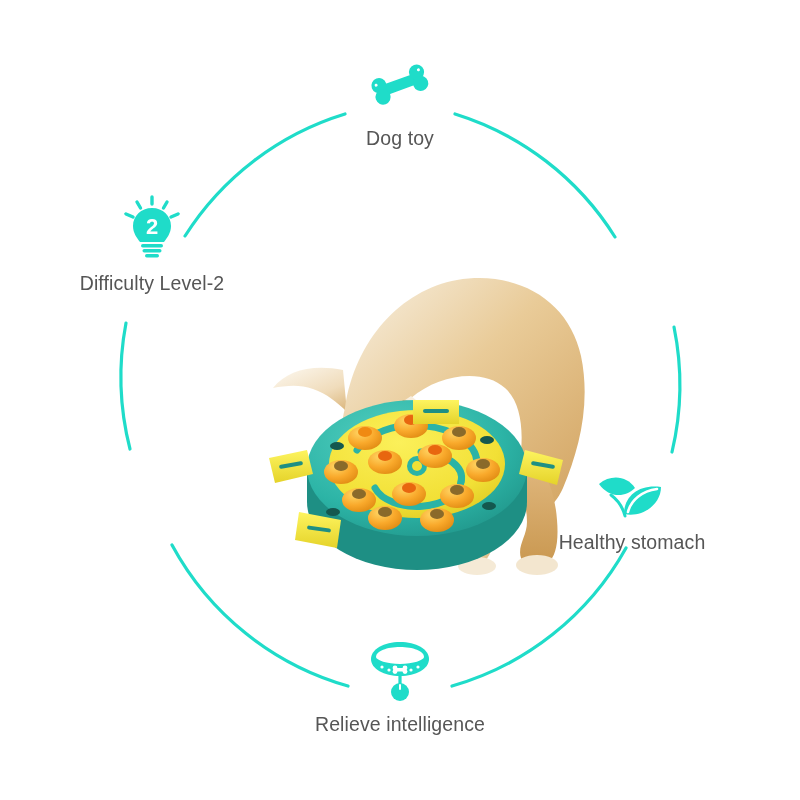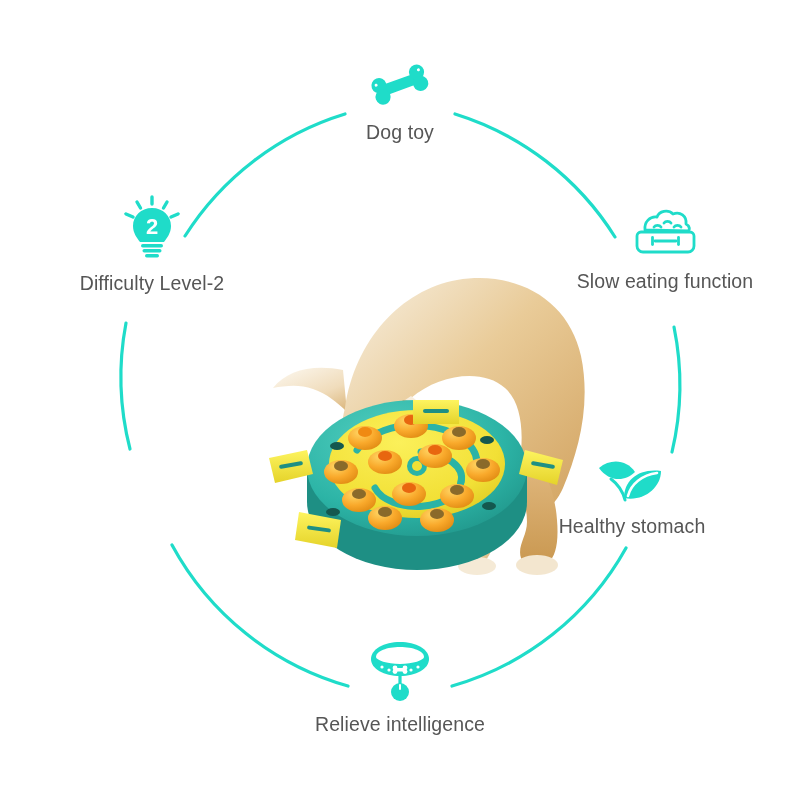--- a/index.html
+++ b/index.html
@@ -43,25 +43,25 @@
   }
   .feature .label {
     margin-top: 11px;
     font-size: 19.5px;
     color: #565656;
     letter-spacing: 0.1px;
     white-space: nowrap;
     text-align: center;
   }
   
-  #f-top      { left: 400px; top: 60px; }
+  #f-top      { left: 400px; top: 60px; gap: 6px; }
   #f-right-up { left: 665px; top: 205px; }
   #f-left-up  { left: 152px; top: 195px; }
   #f-left-dn  { left: 152px; top: 470px; }
-  #f-right-dn { left: 632px; top: 452px; }
+  #f-right-dn { left: 632px; top: 468px; }
   #f-bottom   { left: 400px; top: 638px; }
 
   
   #photo {
     position: absolute;
     left: 225px;
     top: 150px;
     width: 420px;
     height: 430px;
     pointer-events: none;
@@ -280,42 +280,20 @@
         </g>
         <g transform="rotate(-20 34 25)" fill="#ffffff">
           <circle cx="11.5" cy="17" r="1.5"></circle>
           <circle cx="56.5" cy="17" r="1.5"></circle>
         </g>
       </svg>
     </span>
     <div class="label">Dog toy</div>
   </div>
 
-  <div class="feature" id="f-right-up">
-    <span class="icon-wrap">
-      <svg width="64" height="54" viewBox="0 0 64 54" aria-hidden="true">
-        <g fill="none" stroke="#1fdcc9" stroke-width="2.8" stroke-linecap="round" stroke-linejoin="round">
-
-          <path d="M12 25 C 11 17 17 11 24 12 C 26 6 35 4 40 9
-                   C 47 6 54 11 53 19 C 57 21 57 25 55 26 Z"></path>
-
-          <path d="M21 22 a4 3 0 0 1 7 0"></path>
-          <path d="M31 18 a4 3 0 0 1 7 0"></path>
-          <path d="M41 22 a4 3 0 0 1 7 0"></path>
-
-          <path d="M8 27 h49 a4 4 0 0 1 4 4 v10 a6 6 0 0 1 -6 6 h-45 a6 6 0 0 1 -6 -6 v-10 a4 4 0 0 1 4 -4 z"></path>
-
-          <path d="M22 36 h21"></path>
-          <path d="M19.5 32.5 v7"></path>
-          <path d="M45.5 32.5 v7"></path>
-        </g>
-      </svg>
-    </span>
-    <div class="label">Slow eating function</div>
-  </div>
 
   <div class="feature" id="f-right-dn">
     <span class="icon-wrap">
       <svg width="74" height="52" viewBox="0 0 74 52" aria-hidden="true">
 
         <path d="M4 16 C 16 6 32 8 40 20 C 30 30 14 30 4 16 Z" fill="#1fdcc9"></path>
 
         <path d="M29 46 C 29 28 44 16 66 19 C 66 36 48 50 29 46 Z" fill="#1fdcc9"></path>
 
         <path d="M33 44 C 36 32 47 23 62 21" fill="none" stroke="#ffffff" stroke-width="2.6" stroke-linecap="round"></path>

